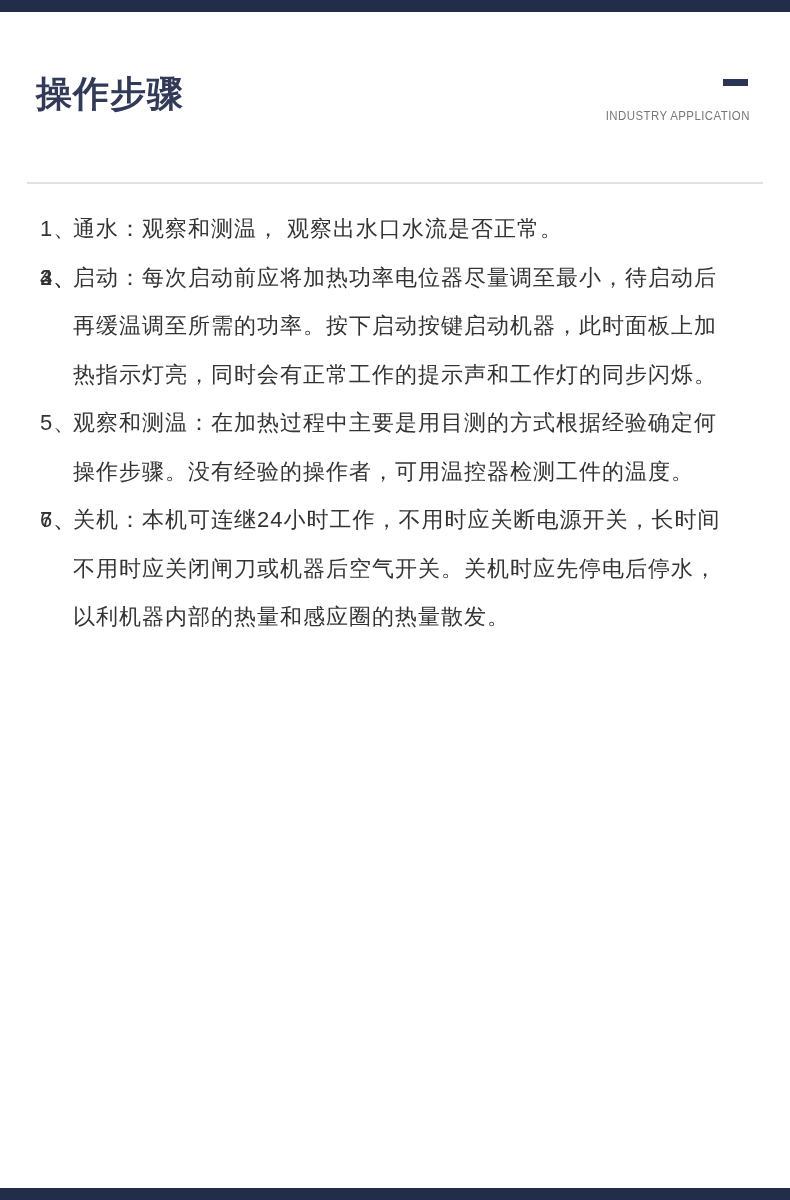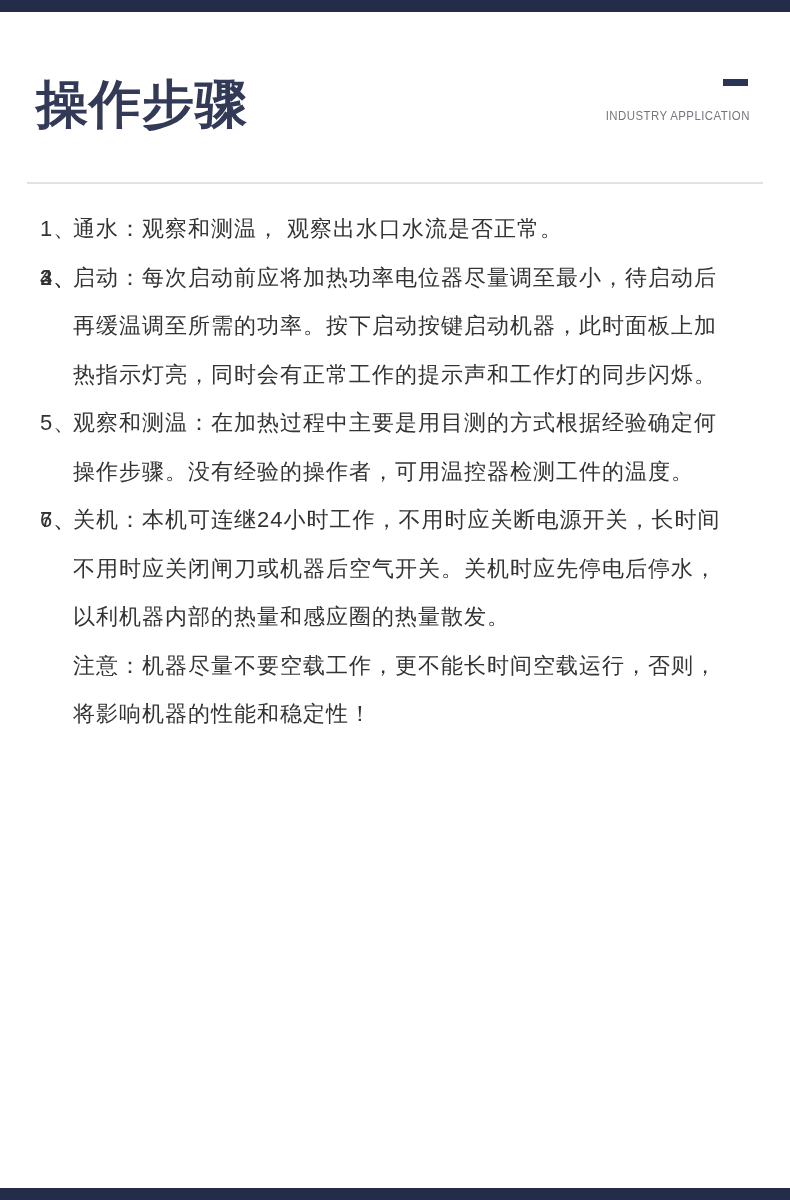--- a/index.html
+++ b/index.html
@@ -19,21 +19,21 @@
     background: #232d4a;
   }
   .edge-bar.top { top: 0; }
   .edge-bar.bottom { bottom: 0; }
 
   .title {
     position: absolute;
     left: 36px;
     top: 70px;
     margin: 0;
-    font-size: 52px;
+    font-size: 36px;
     font-weight: 700;
     letter-spacing: 1px;
     color: #323a57;
   }
   .dash-icon {
     position: absolute;
     top: 79px;
     right: 42px;
     width: 25px;
     height: 7px;
@@ -130,21 +130,16 @@
       <span class="num">6、</span>
     </li>
 
     <li class="step">
       <span class="num">7、</span>
       <span class="txt">关机：本机可连继24小时工作，不用时应关断电源开关，长时间
 不用时应关闭闸刀或机器后空气开关。关机时应先停电后停水，
 以利机器内部的热量和感应圈的热量散发。</span>
     </li>
 
-    <li class="step">
-      <span class="num"></span>
-      <span class="txt">注意：机器尽量不要空载工作，更不能长时间空载运行，否则，
-将影响机器的性能和稳定性！</span>
-    </li>
   </ol>
 
   <div class="edge-bar bottom"></div>
 </div>
 
 </body></html>

